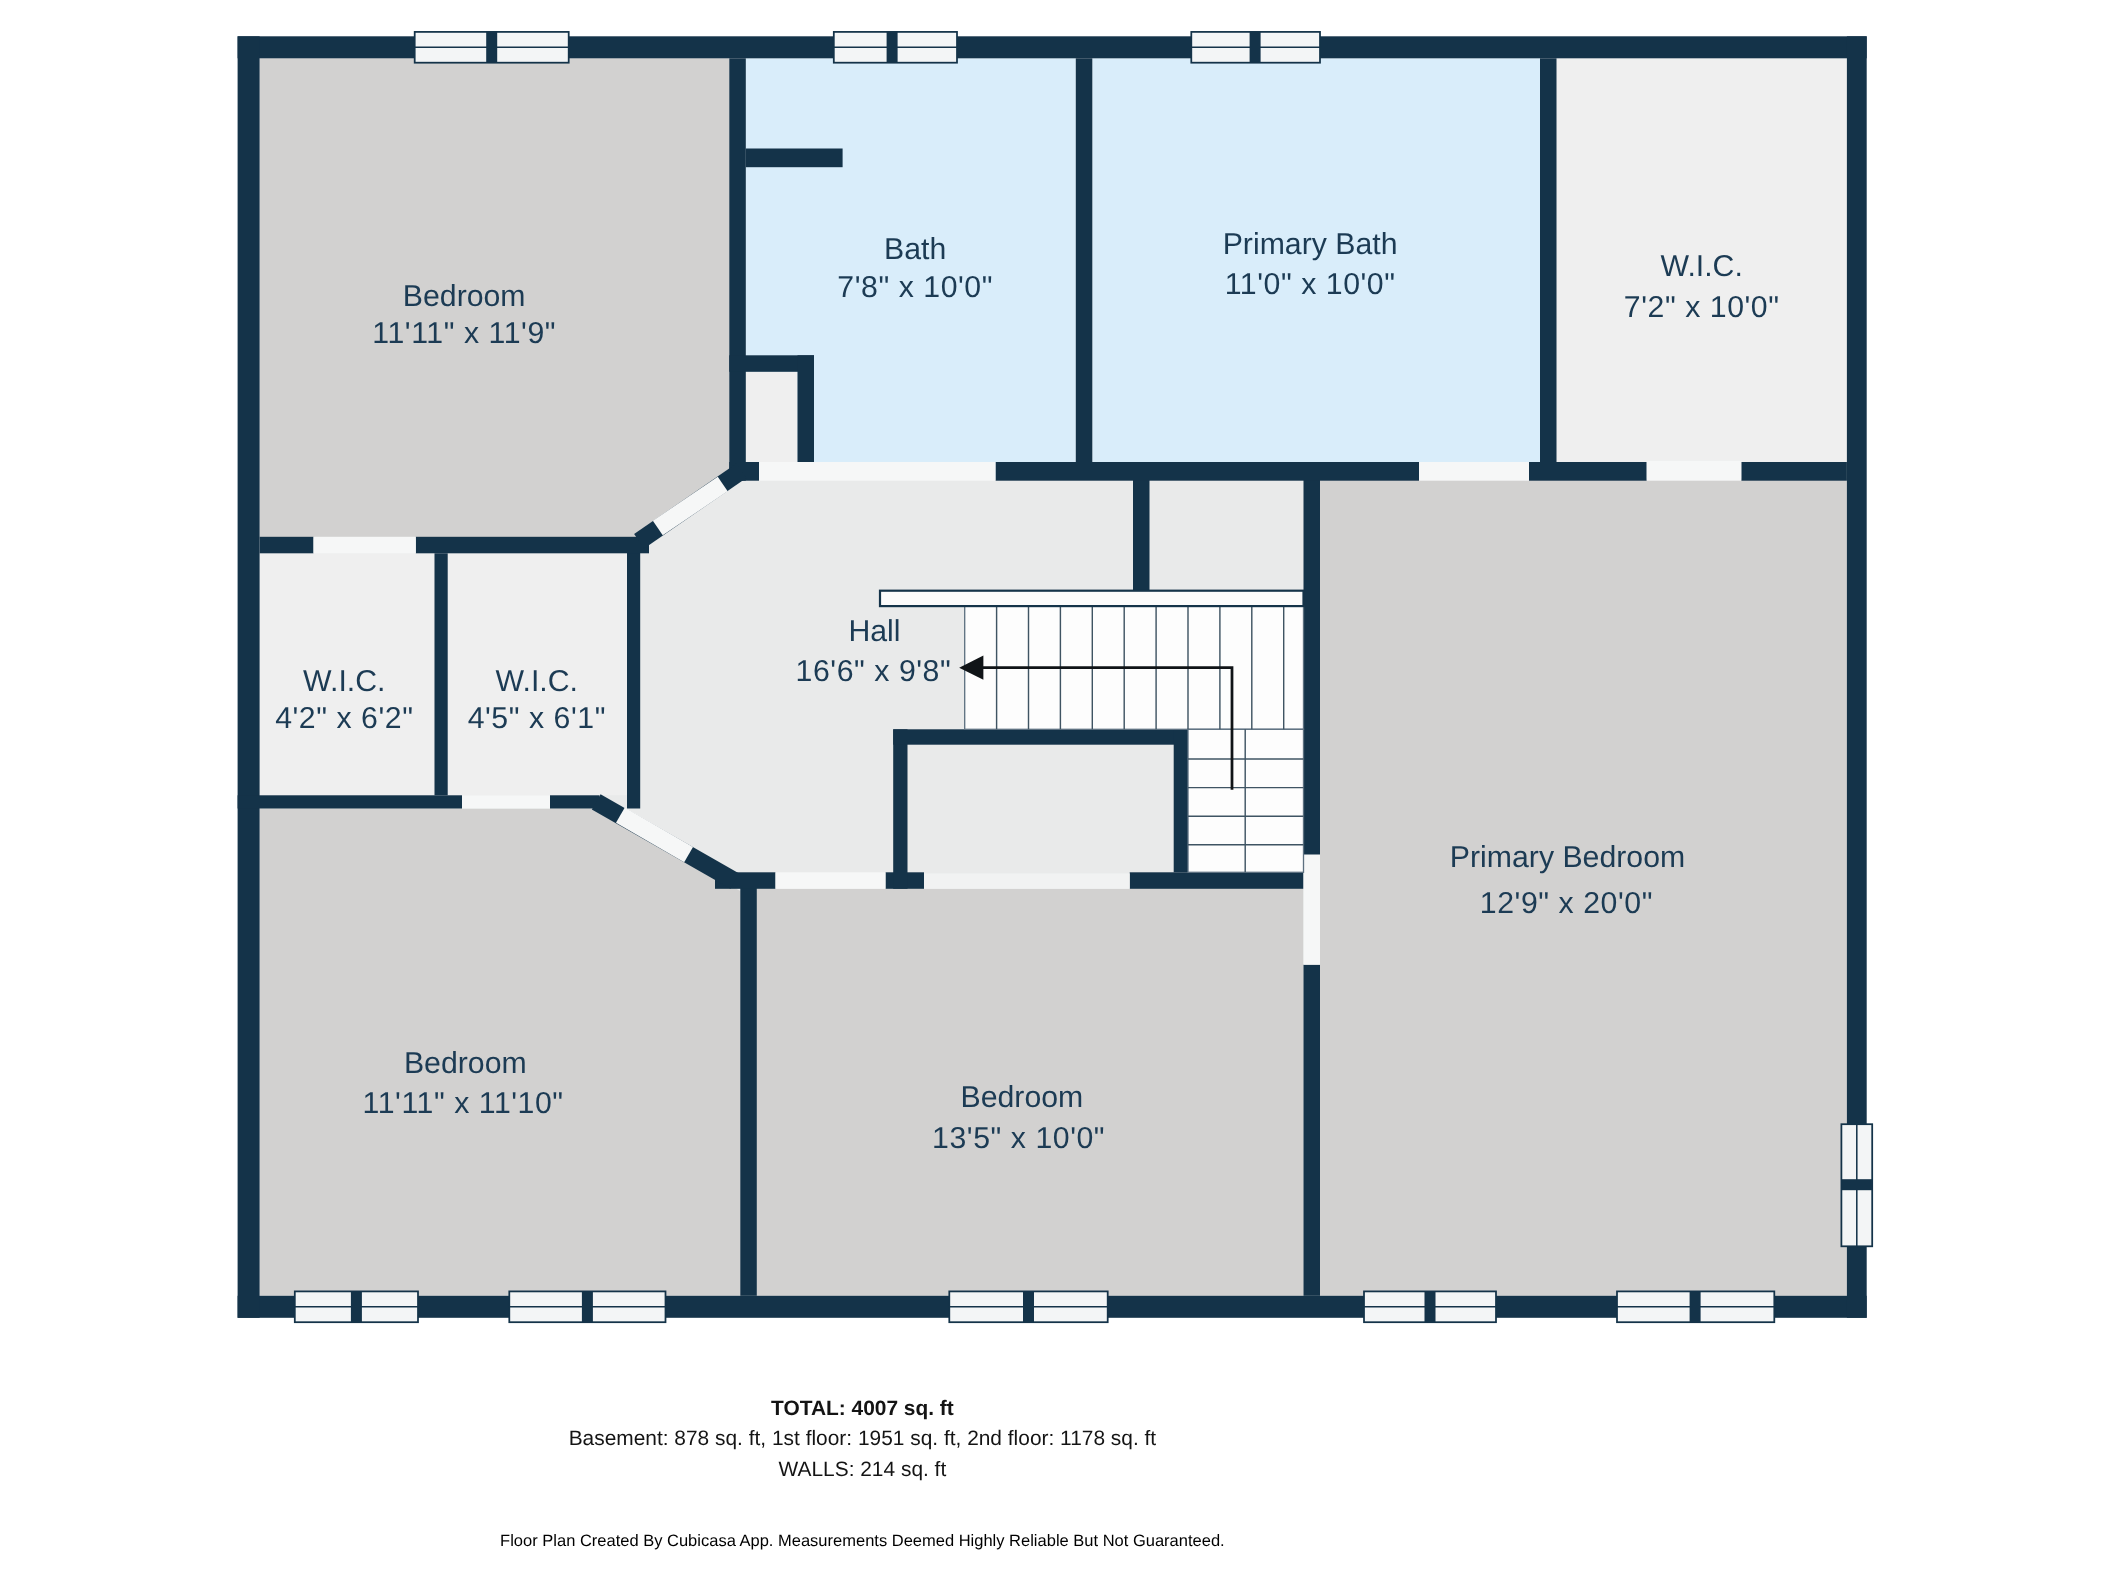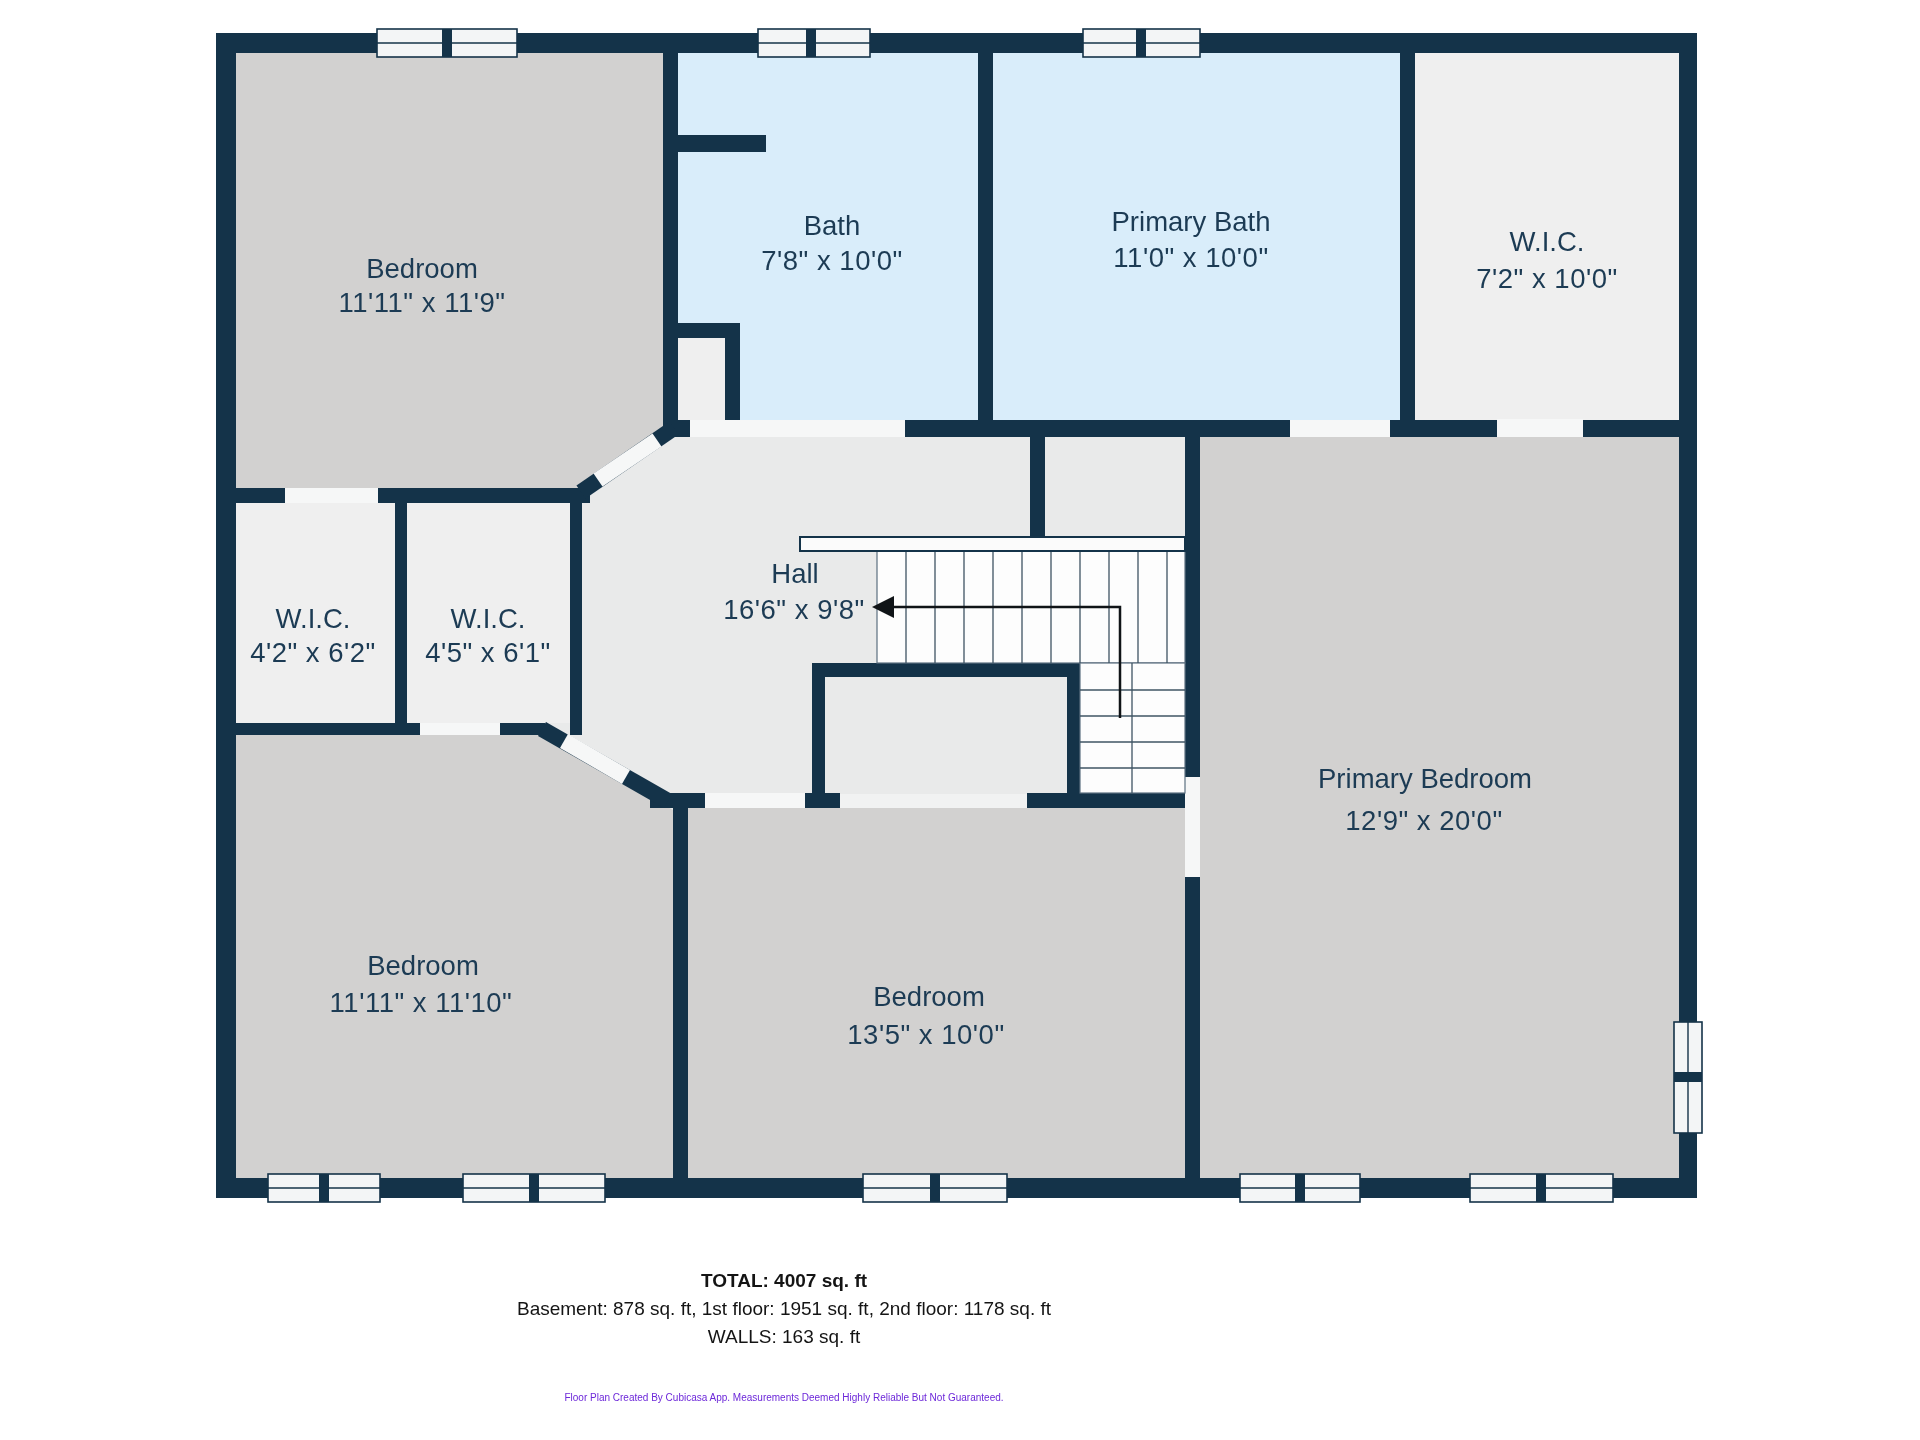--- a/index.html
+++ b/index.html
@@ -7,21 +7,21 @@
          font-family:"Liberation Sans", sans-serif;}
   #plan-svg{position:absolute;left:0;top:0;}
   .room-name,.room-dims{fill:#1c3b54;font-family:"Liberation Sans",sans-serif;}
   .room-name{font-size:27.5px;}
   .room-dims{font-size:27.5px;letter-spacing:0.5px;}
   .summary{position:absolute;left:784px;top:1266px;transform:translateX(-50%);
            width:1400px;text-align:center;color:#141414;}
   .summary-total{font-size:19px;font-weight:bold;line-height:29px;}
   .summary-line{font-size:19px;line-height:27.5px;}
   .plan-footer{position:absolute;left:784px;top:1392px;transform:translateX(-50%);
-           width:1400px;text-align:center;font-size:10px;color:#6d28d9;}
+           width:1400px;text-align:center;font-size:15px;color:#000000;}
 </style>
 </head>
 <body>
 
 <div id="stage">
   <svg id="plan-svg" width="1920" height="1440" viewBox="0 0 1920 1440">
 
     <g>
       <rect x="236" y="53" width="1443" height="1126" fill="#e9eaea"></rect>
 
@@ -206,16 +206,16 @@
       <g>
         <text class="room-name" x="1425" y="788">Primary Bedroom</text>
         <text class="room-dims" x="1424" y="830">12'9" x 20'0"</text>
       </g>
     </g>
   </svg>
 
   <div class="summary">
     <div class="summary-total">TOTAL: 4007 sq. ft</div>
     <div class="summary-line">Basement: 878 sq. ft, 1st floor: 1951 sq. ft, 2nd floor: 1178 sq. ft</div>
-    <div class="summary-line">WALLS: 163 sq. ft</div>
+    <div class="summary-line">WALLS: 214 sq. ft</div>
   </div>
   <div class="plan-footer">Floor Plan Created By Cubicasa App. Measurements Deemed Highly Reliable But Not Guaranteed.</div>
 </div>
 
 </body></html>

